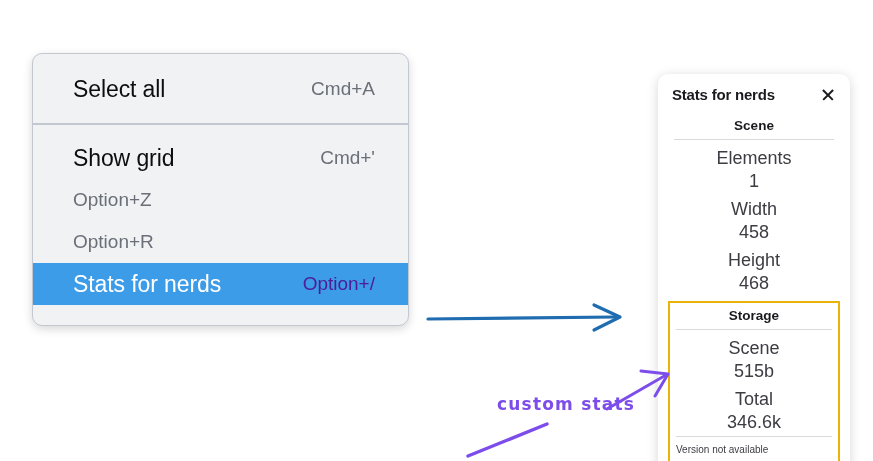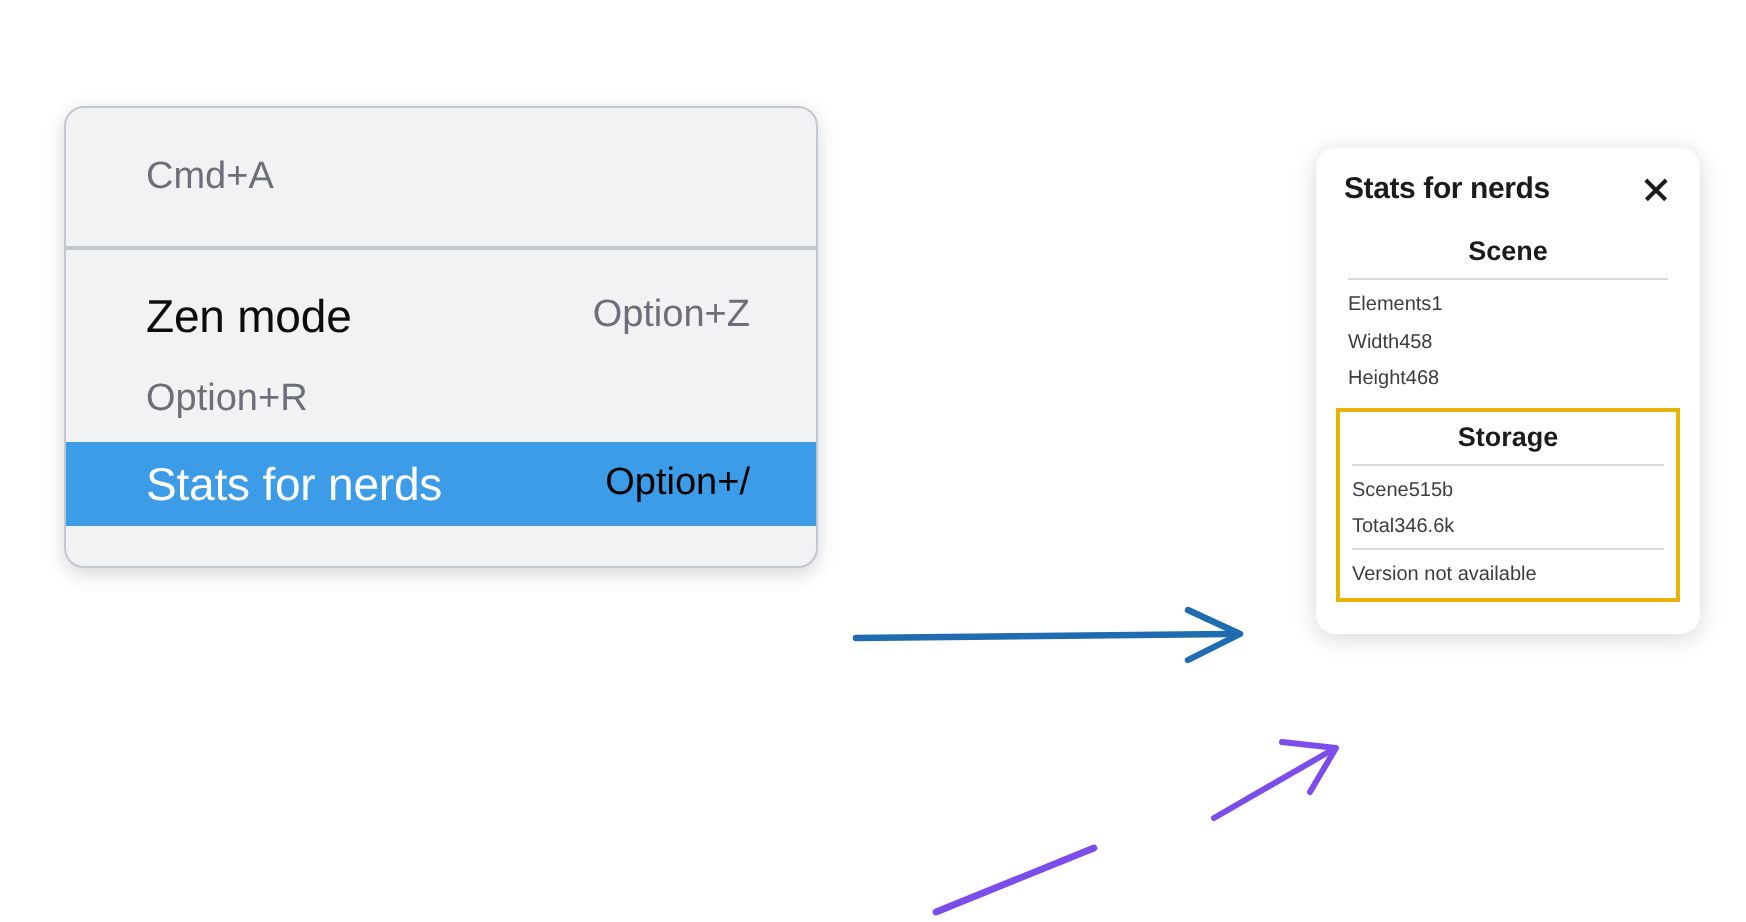--- a/index.html
+++ b/index.html
@@ -66,21 +66,21 @@
     white-space: nowrap;
     text-align: right;
   }
   .menu-item.highlighted {
     background: #3d9ce8;
   }
   .menu-item.highlighted .label {
     color: #ffffff;
   }
   .menu-item.highlighted .shortcut {
-    color: #000000;
+    color: #4c1d95;
   }
   .menu-tail {
     height: 20px;
   }
 
   
   .stats-panel {
     position: absolute;
     left: 658px;
     top: 74px;
@@ -133,24 +133,25 @@
   }
   .hr {
     height: 1px;
     background: #d9d9de;
     margin: 0 2px 4px 2px;
   }
   .stat-row {
     display: flex;
     align-items: center;
     justify-content: flex-start;
-    font-size: 10px;
+    font-size: 18px;
     color: #3c3c43;
     padding: 3px 2px;
     line-height: 1.25;
+    flex-direction: column;
   }
   .stat-row .k { white-space: nowrap; }
   .stat-row .v { white-space: nowrap; }
 
   .custom-box {
     border: 2px solid #eab308;
     margin: 4px -4px 0 -4px;
     padding: 2px 4px 6px 4px;
     box-sizing: border-box;
   }
@@ -181,29 +182,33 @@
 </style>
 </head>
 <body>
 
 <div class="stage">
 
   <div class="context-menu">
 
     <div class="menu-group group-top">
       <div class="menu-item">
+        <span class="label">Select all</span>
         <span class="shortcut">Cmd+A</span>
       </div>
     </div>
 
     <div class="menu-divider"></div>
 
     <div class="menu-group group-bottom">
       <div class="menu-item">
-        <span class="label">Zen mode</span>
+        <span class="label">Show grid</span>
+        <span class="shortcut">Cmd+'</span>
+      </div>
+      <div class="menu-item">
         <span class="shortcut">Option+Z</span>
       </div>
       <div class="menu-item">
         <span class="shortcut">Option+R</span>
       </div>
       <div class="menu-item highlighted">
         <span class="label">Stats for nerds</span>
         <span class="shortcut">Option+/</span>
       </div>
       <div class="menu-tail"></div>
@@ -269,15 +274,16 @@
       </g>
 
       <g>
         <path d="M607 409 L666 375" stroke="#7c4dea" stroke-width="3" stroke-linecap="round" fill="none"></path>
         <path d="M641 371 L668 374 L655 396" stroke="#7c4dea" stroke-width="3" stroke-linecap="round" stroke-linejoin="round" fill="none"></path>
       </g>
 
       <path d="M468 456 L547 424" stroke="#7c4dea" stroke-width="3.4" stroke-linecap="round" fill="none"></path>
     </svg>
 
+    <div class="hand-label">custom stats</div>
   </div>
 
 </div>
 
 </body></html>

